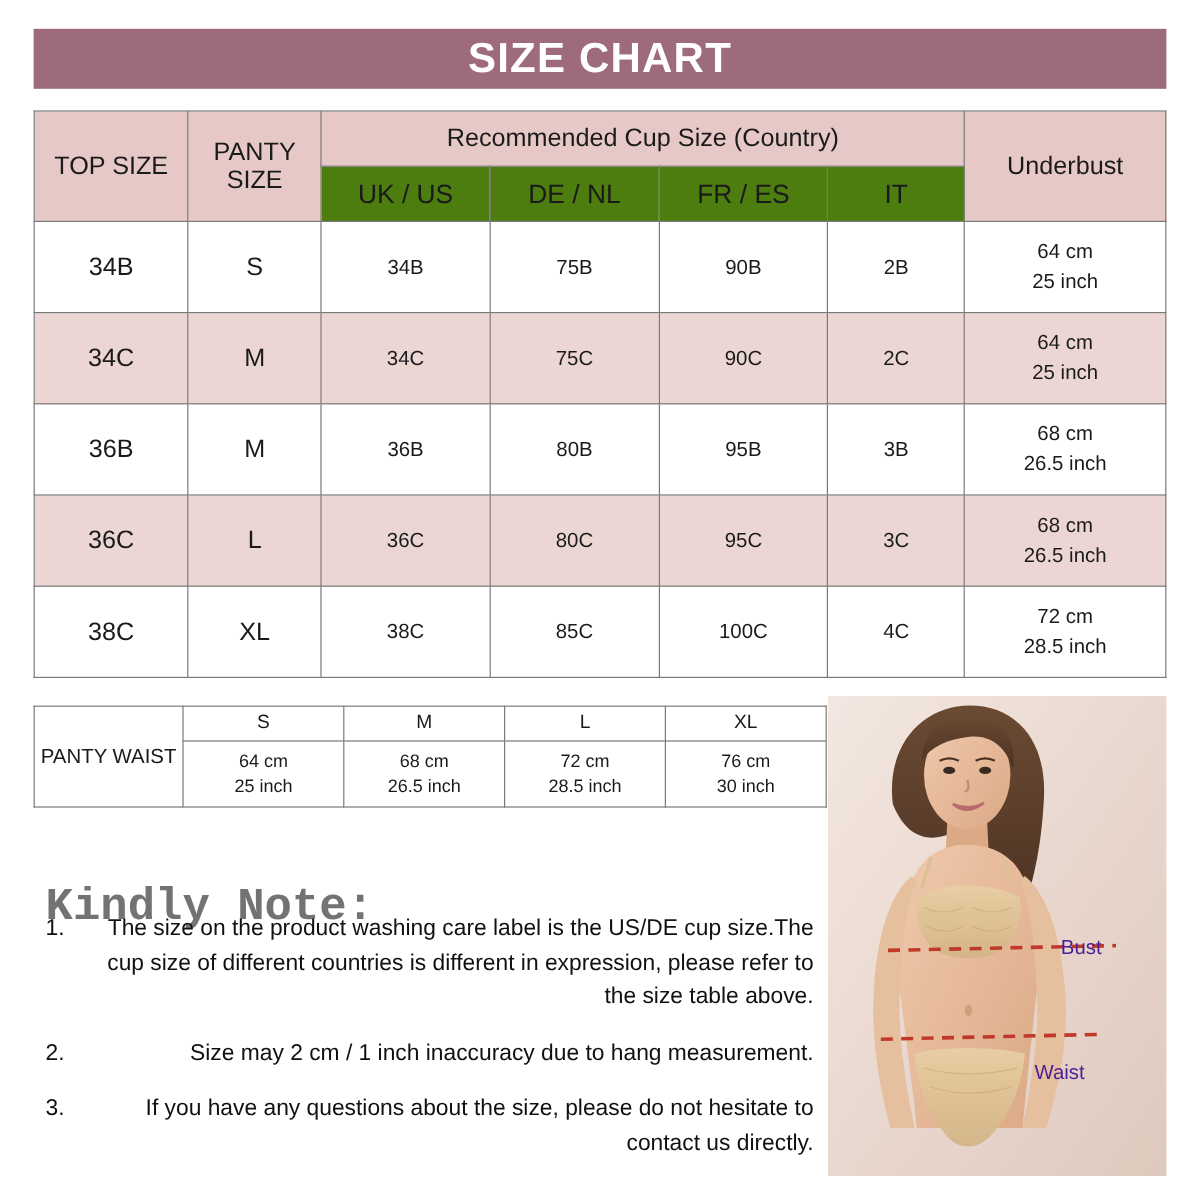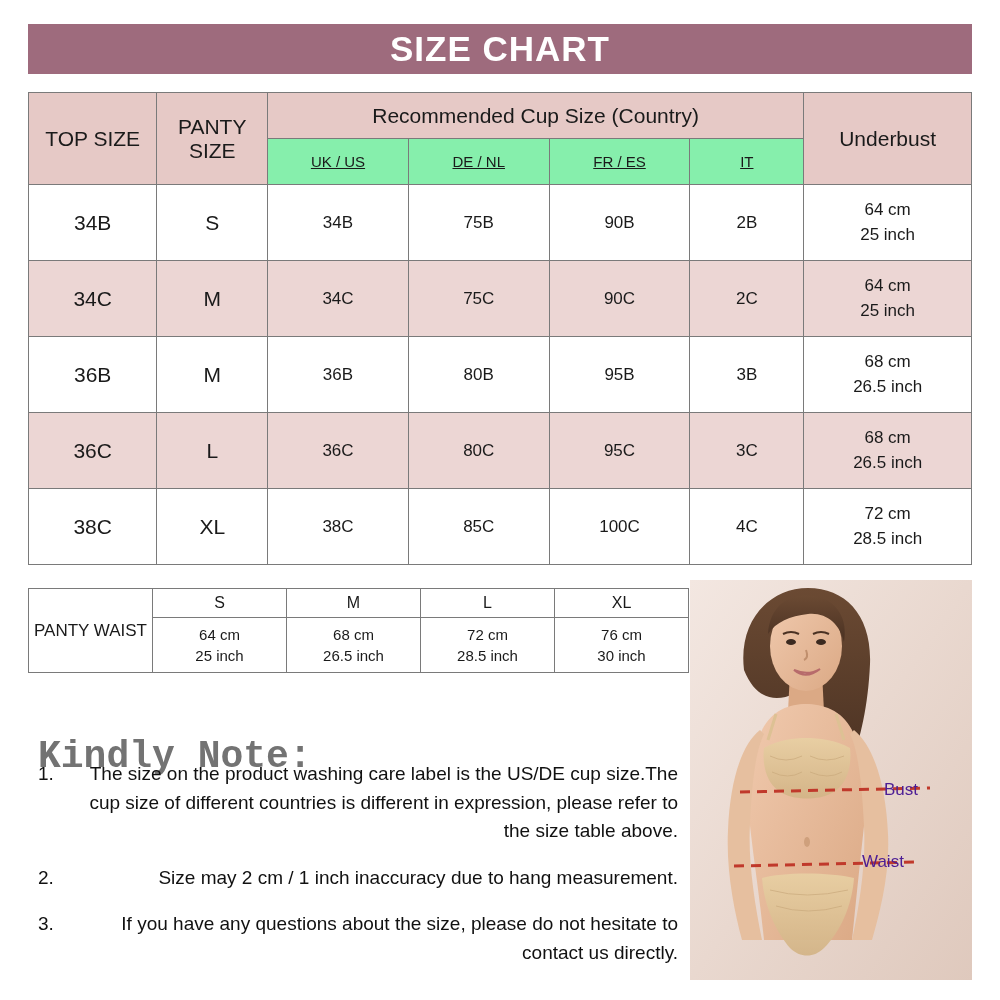--- a/index.html
+++ b/index.html
@@ -60,25 +60,24 @@
     background: #e6c9c6;
     font-size: 21px;
     font-weight: bold;
     color: #1a1a1a;
     height: 45px;
   }
   .hdr-tall {
     height: 90px;
   }
   .hdr-sub {
-    background: #86efac;
-    font-size: 15px;
+    background: #4d7c0f;
+    font-size: 22px;
     font-weight: bold;
     height: 45px;
-    text-decoration: underline;
   }
   .row-odd td {
     background: #ffffff;
   }
   .row-even td {
     background: #ecd6d4;
   }
   .cell-main {
     font-size: 21px;
     font-weight: bold;
@@ -213,21 +212,21 @@
     line-height: 1.25;
   }
 
   .measure-label {
     position: absolute;
     font-size: 17px;
     color: #4c1d95;
     z-index: 6;
   }
   .label-bust { left: 884px; top: 780px; }
-  .label-waist { left: 862px; top: 852px; }
+  .label-waist { left: 862px; top: 884px; }
 </style>
 </head>
 <body>
 
 <div class="page">
 
   <div class="title-bar">
     <span class="title-text">SIZE CHART</span>
   </div>
 

